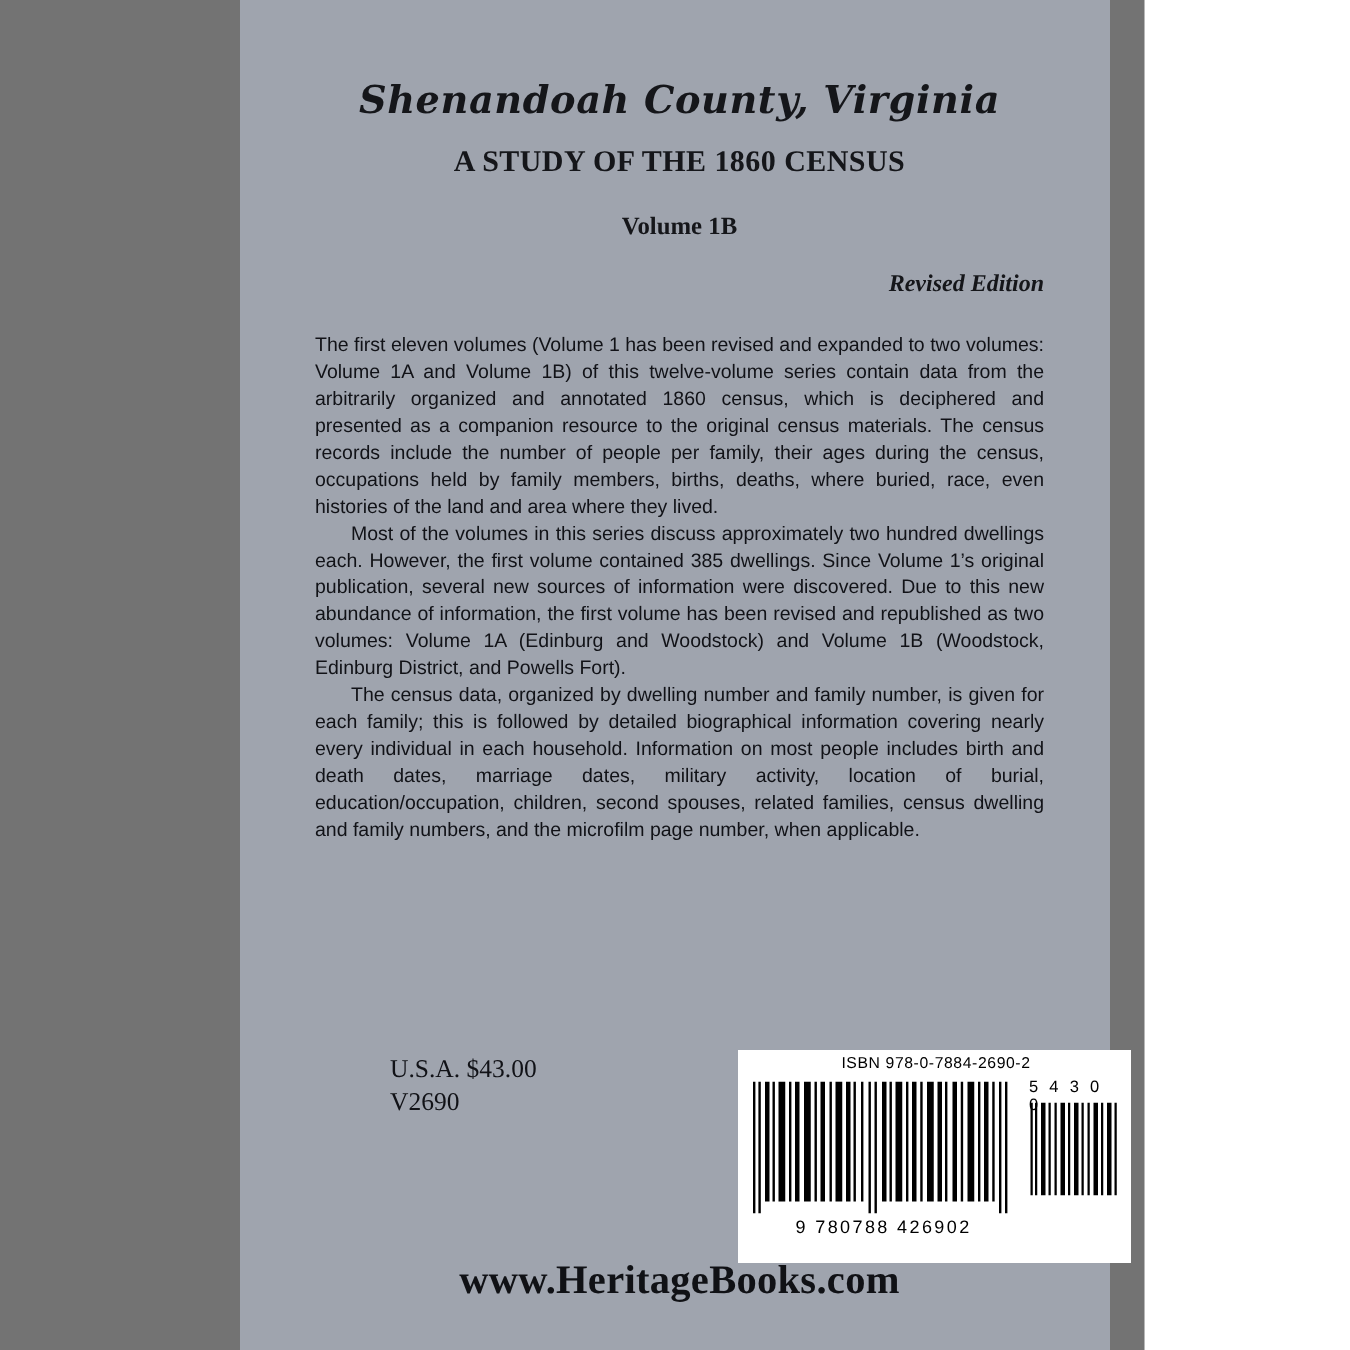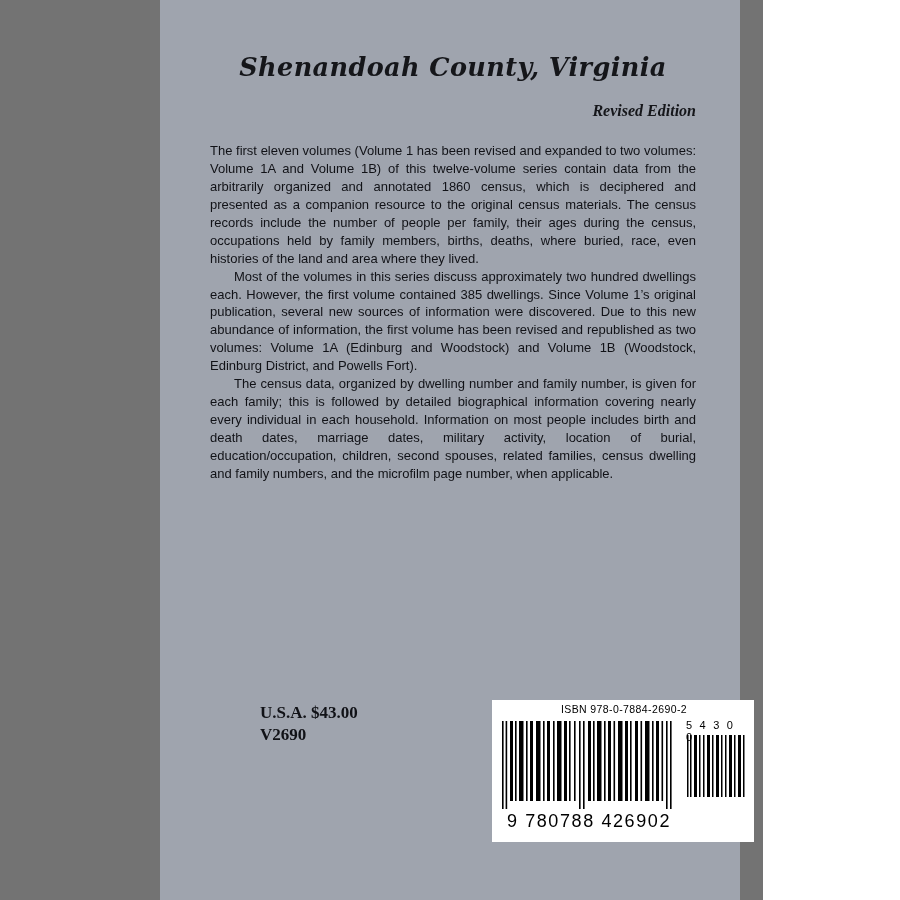--- a/index.html
+++ b/index.html
@@ -98,21 +98,21 @@
     text-indent: 24px;
   }
   .blurb p.first {
     text-indent: 0;
   }
   .pricing {
     position: absolute;
     left: 50px;
     top: 702px;
     font-family: "Liberation Serif", serif;
-    font-weight: bold;
+    font-weight: normal;
     font-size: 17px;
     color: #111217;
     line-height: 1.32;
   }
   .barcode-box {
     position: absolute;
     left: 282px;
     top: 700px;
     width: 262px;
     height: 142px;
@@ -157,21 +157,21 @@
     letter-spacing: 2.2px;
     color: #000;
   }
   .ean-digits {
     position: absolute;
     left: 0px;
     top: 96px;
     width: 182px;
     text-align: center;
     font-family: "Liberation Sans", sans-serif;
-    font-size: 18px;
+    font-size: 12px;
     letter-spacing: 1.6px;
     color: #000;
   }
   .website {
     position: absolute;
     left: 0;
     top: 838px;
     width: 486px;
     text-align: center;
     font-family: "Liberation Serif", serif;
@@ -182,20 +182,22 @@
   }
 </style>
 </head>
 <body>
 
 <div id="page">
   <div class="cover">
     <div class="inner">
 
       <div class="title">Shenandoah County, Virginia</div>
+      <div class="subtitle">A STUDY OF THE 1860 CENSUS</div>
+      <div class="volume">Volume 1B</div>
       <div class="edition">Revised Edition</div>
 
 
       <div class="blurb">
         <p class="first">The first eleven volumes (Volume 1 has been revised and expanded to two volumes: Volume 1A and Volume 1B) of this twelve-volume series contain data from the arbitrarily organized and annotated 1860 census, which is deciphered and presented as a companion resource to the original census materials. The census records include the number of people per family, their ages during the census, occupations held by family members, births, deaths, where buried, race, even histories of the land and area where they lived.</p>
         <p>Most of the volumes in this series discuss approximately two hundred dwellings each. However, the first volume contained 385 dwellings. Since Volume 1’s original publication, several new sources of information were discovered. Due to this new abundance of information, the first volume has been revised and republished as two volumes: Volume 1A (Edinburg and Woodstock) and Volume 1B (Woodstock, Edinburg District, and Powells Fort).</p>
         <p>The census data, organized by dwelling number and family number, is given for each family; this is followed by detailed biographical information covering nearly every individual in each household. Information on most people includes birth and death dates, marriage dates, military activity, location of burial, education/occupation, children, second spouses, related families, census dwelling and family numbers, and the microfilm page number, when applicable.</p>
       </div>
 
       <div class="pricing">
@@ -260,15 +262,16 @@
               <rect x="39" y="0" width="1.5" height="62"></rect>
               <rect x="43" y="0" width="3" height="62"></rect>
               <rect x="48" y="0" width="1.5" height="62"></rect>
               <rect x="52" y="0" width="3" height="62"></rect>
               <rect x="57" y="0" width="1.5" height="62"></rect>
             </g>
           </svg>
         </div>
       </div>
 
+      <div class="website">www.HeritageBooks.com</div>
     </div>
   </div>
 </div>
 
 </body></html>

